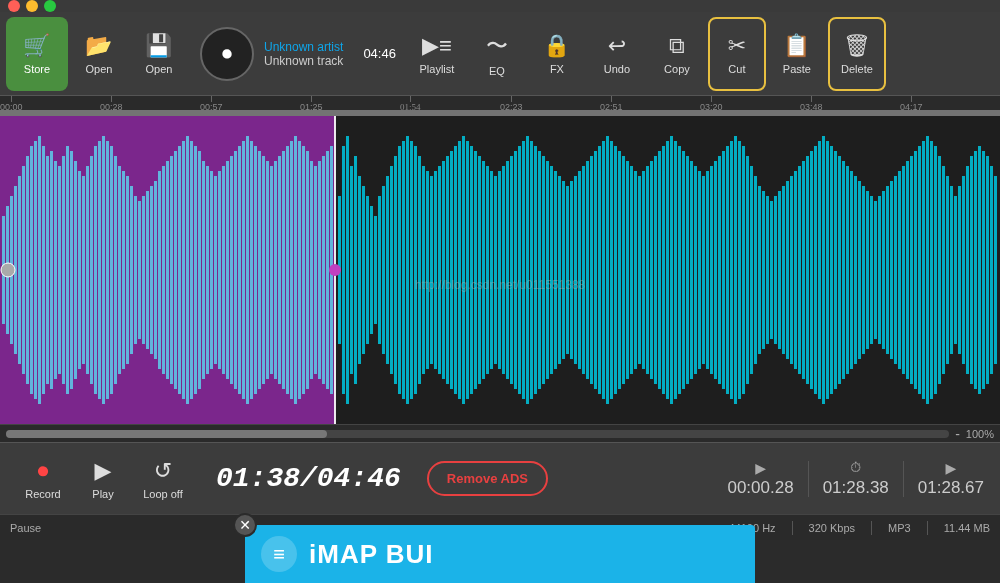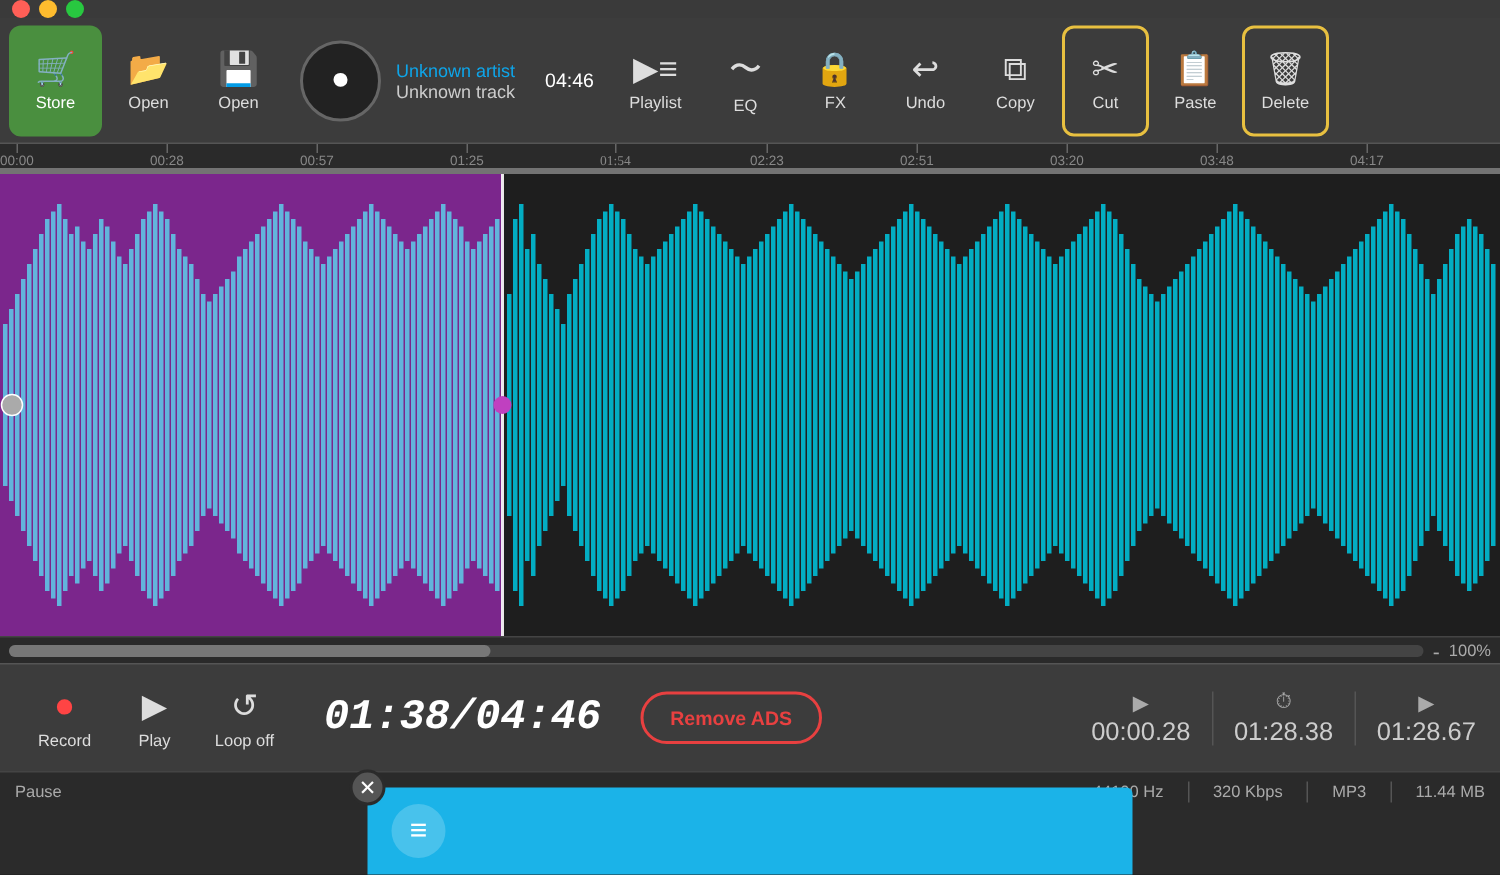--- a/index.html
+++ b/index.html
@@ -116,21 +116,21 @@
     }
 
     
     .timeline-ruler {
       width: 100%;
       height: 20px;
       background: #2a2a2a;
       display: flex;
       align-items: center;
       position: relative;
-      border-bottom: 4px solid #737373;
+      border-bottom: 6px solid #737373;
       overflow: hidden;
     }
     .ruler-marks {
       display: flex;
       width: 100%;
       height: 100%;
       position: relative;
     }
     .ruler-tick {
       position: absolute;
@@ -746,20 +746,21 @@
       <rect x="994" y="60" width="3" height="188" fill="#00bcd4" opacity="0.9"></rect>
     </g>
 
     <line x1="335" y1="0" x2="335" y2="308" stroke="white" stroke-width="2" opacity="0.9"></line>
 
     <circle cx="335" cy="154" r="6" fill="#c040c0"></circle>
 
     <circle cx="8" cy="154" r="7" fill="#aaa" stroke="#fff" stroke-width="1"></circle>
   </svg>
 
+  <div class="watermark">http://blog.csdn.net/u011551388</div>
 </div>
 
 <div class="scrollbar-area">
   <div class="scroll-track">
     <div class="scroll-thumb"></div>
   </div>
   <span style="color:#aaa;cursor:pointer;font-size:14px;">-</span>
   <span class="zoom-info">100%</span>
 </div>
 
@@ -807,13 +808,14 @@
   <span class="status-item">320 Kbps</span>
   <div class="status-divider"></div>
   <span class="status-item">MP3</span>
   <div class="status-divider"></div>
   <span class="status-item">11.44 MB</span>
 </div>
 
 <div class="banner">
   <div class="banner-close">✕</div>
   <div class="banner-icon">≡</div>
+  <span class="banner-text">iMAP BUI</span>
 </div>
 
 </body></html>

